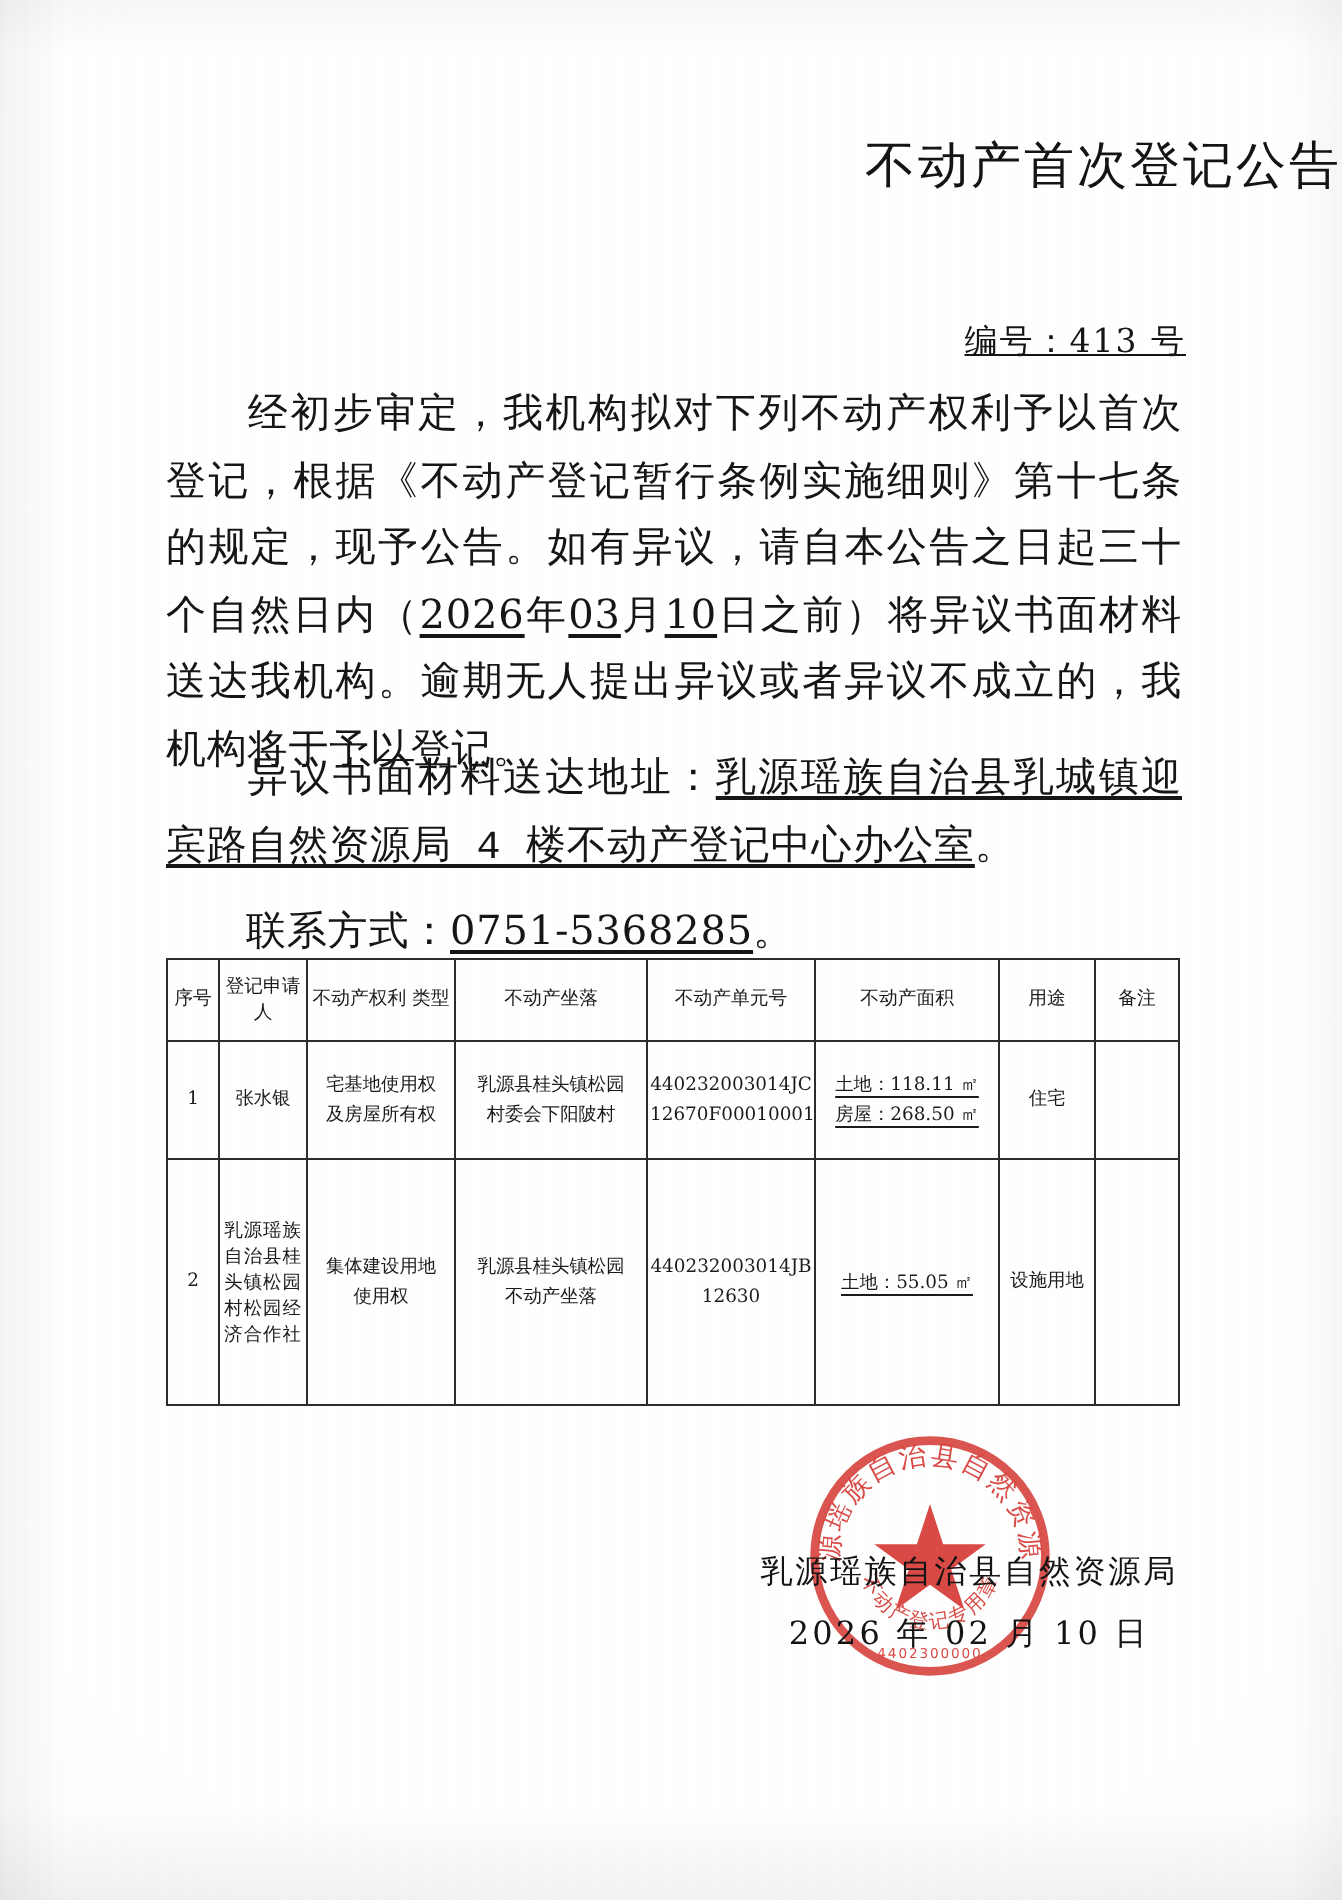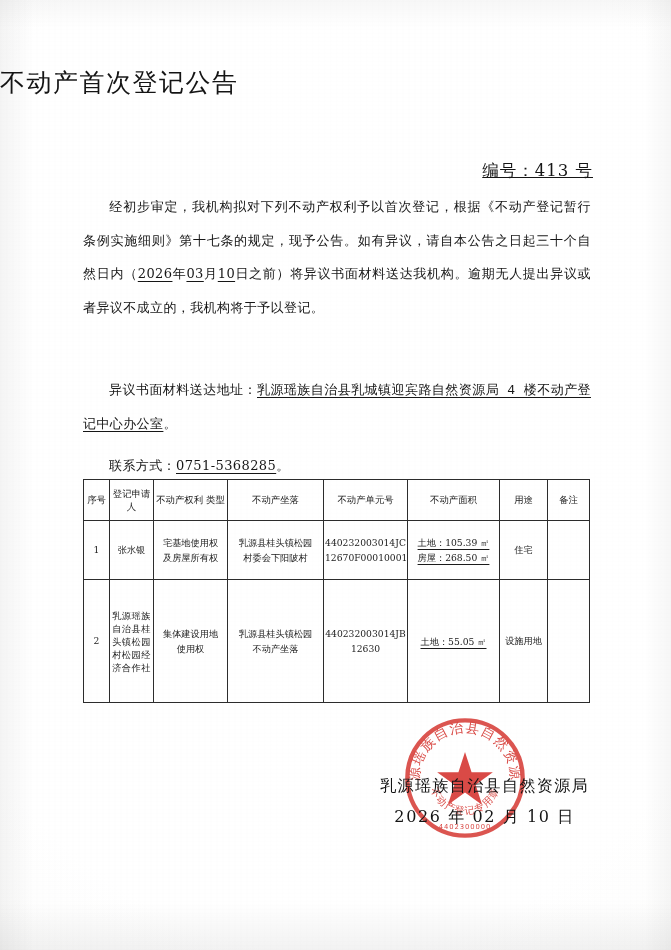--- a/index.html
+++ b/index.html
@@ -48,21 +48,21 @@
     inset: 0;
     z-index: 3;
   }
 
   
   .doc-title {
     position: absolute;
     top: 66px;
     left: 0;
     width: 671px;
-    text-align: left;
+    text-align: right;
     font-size: 25px;
     letter-spacing: 1.5px;
     font-weight: 400;
     color: #141414;
     font-family: "DejaVu Serif", "Liberation Serif", serif;
   }
 
   
   .doc-number {
     position: absolute;
@@ -72,21 +72,21 @@
     letter-spacing: 1px;
     color: #151515;
     text-decoration: underline;
   }
 
   
   .body-block {
     position: absolute;
     left: 83px;
     width: 508px;
-    font-size: 13px;
+    font-size: 20px;
     line-height: 33.5px;
     letter-spacing: .4px;
     color: #161616;
     text-align: justify;
     text-justify: inter-character;
   }
   #para-1 { top: 190px; }
   #para-2 { top: 374px; font-family: Liberation Mono, monospace; }
   #para-3 { top: 449px; }
 
@@ -212,21 +212,21 @@
         </td>
         <td>
           <span class="area-line">乳源县桂头镇松园</span>
           <span class="area-line">村委会下阳陂村</span>
         </td>
         <td>
           <span class="area-line">440232003014JC</span>
           <span class="area-line">12670F00010001</span>
         </td>
         <td>
-          <span class="area-line u">土地：105.39 ㎡</span>
+          <span class="area-line u">土地：118.11 ㎡</span>
           <span class="area-line u">房屋：268.50 ㎡</span>
         </td>
         <td>住宅</td>
         <td></td>
       </tr>
       <tr class="r2">
         <td>2</td>
         <td>
           <span class="vert-name">乳源瑶族自治县桂头镇松园村松园经济合作社</span>
         </td>

